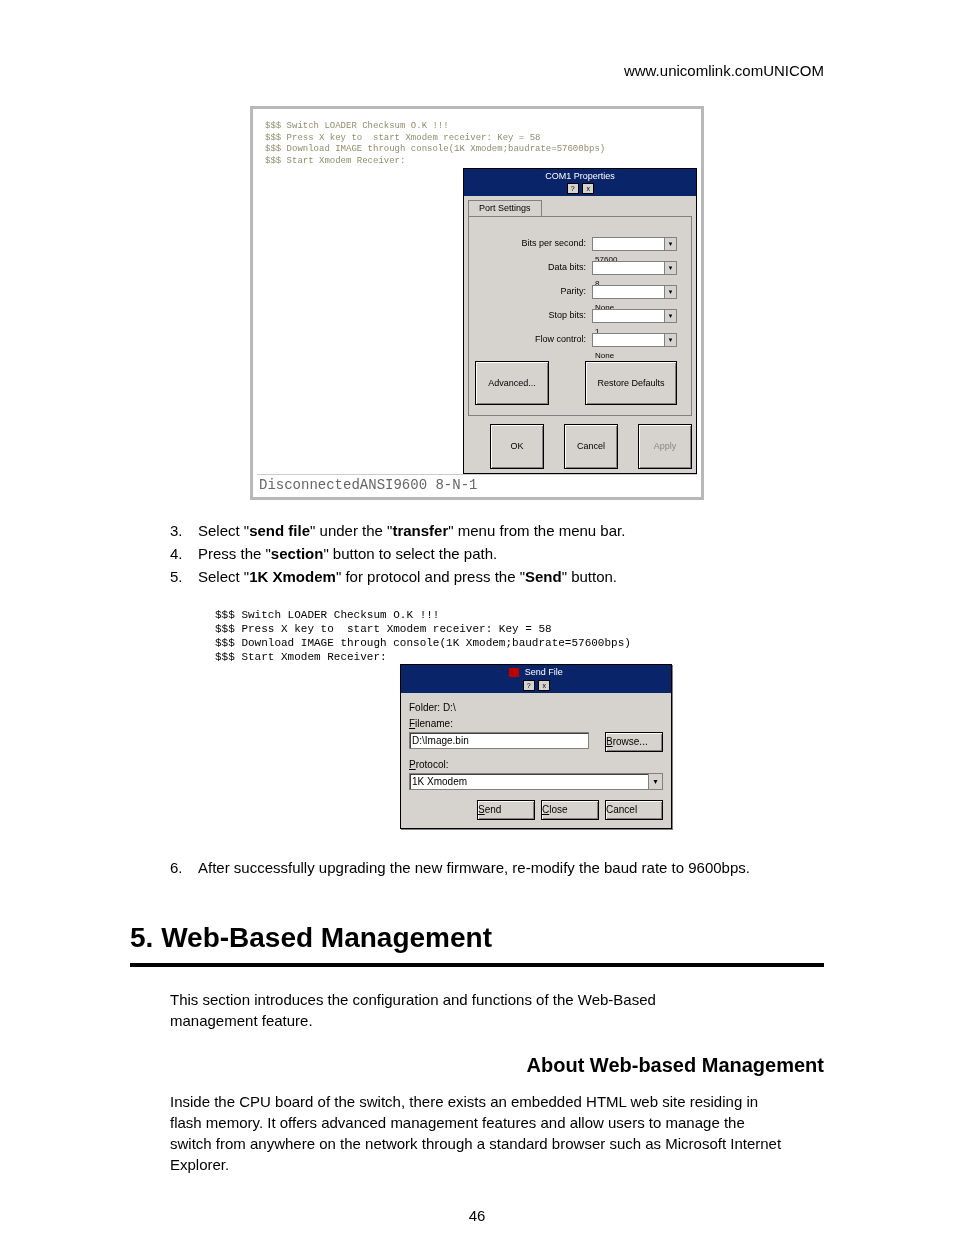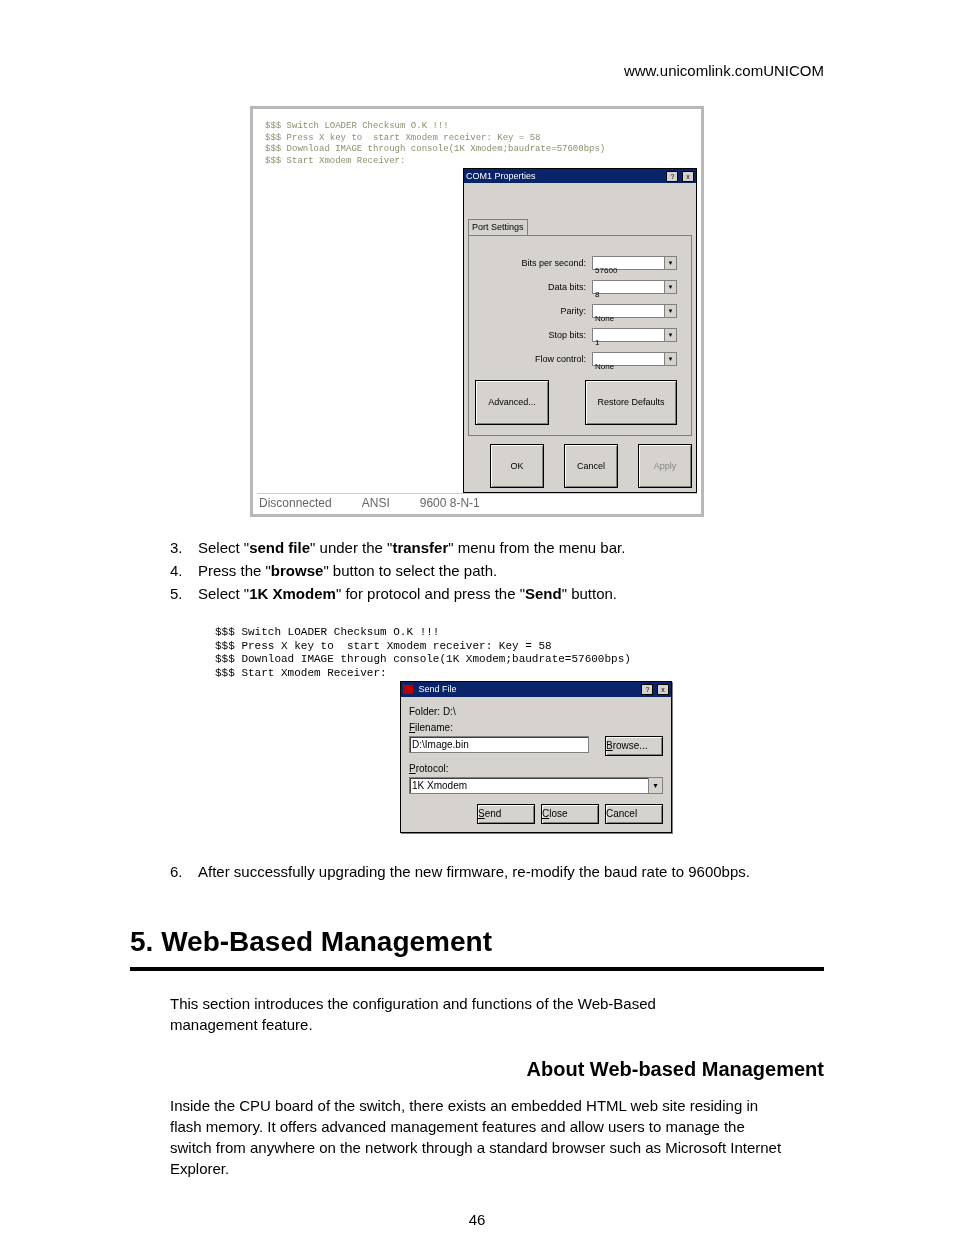--- a/index.html
+++ b/index.html
@@ -51,20 +51,21 @@
     border: 1px solid #000;
   }
   .tbar {
     background: #0a246a;
     color: #fff;
     font-size: 9px;
     padding: 1px 2px;
     display: flex;
     justify-content: space-between;
     align-items: center;
+    flex-direction: column;
   }
   .tbar-btns span {
     display: inline-block;
     width: 10px; height: 9px;
     background: #d6d3ce;
     border: 1px solid #000;
     font-size: 7px;
     text-align: center;
     line-height: 9px;
     color: #000;
@@ -72,22 +73,21 @@
   }
   .tabstrip {
     margin: 4px 4px 0 4px;
     font-size: 9px;
   }
   .tabstrip .tab {
     display: inline-block;
     border: 1px solid #808080;
     border-bottom: none;
     background: #d6d3ce;
-    padding: 1px 3px;
-    margin-top: 32px;
+    padding: 1px 10px;
   }
   .tabpanel {
     border: 1px solid #808080;
     margin: 0 4px 4px 4px;
     padding: 10px 14px 10px 6px;
   }
   .field-row {
     display: flex;
     align-items: center;
     margin: 10px 0;
@@ -101,21 +101,21 @@
   .select-box {
     flex: 1;
     display: flex;
     background: #fff;
     border: 1px solid #808080;
     height: 12px;
   }
   .select-box .val {
     flex: 1;
     font-size: 8px;
-    padding: 8px 2px;
+    padding: 16px 2px;
     line-height: 12px;
     border-radius: 6px;
   }
   .select-box .arrow {
     width: 11px;
     background: #d6d3ce;
     border-left: 1px solid #808080;
     text-align: center;
     font-size: 7px;
     line-height: 12px;
@@ -135,25 +135,25 @@
     box-shadow: inset 1px 1px 0 #fff, inset -1px -1px 0 #808080;
   }
   .bottom-btns {
     display: flex;
     justify-content: flex-end;
     gap: 20px;
     padding: 4px;
   }
   .statusbar1 {
     display: flex;
-    gap: 30px;
     border-top: 1px solid #ccc;
     padding: 1px 2px 2px 2px;
-    font-size: 12px;
+    font-size: 14px;
     color: #666;
+    font-family: Liberation Mono, monospace;
   }
   
   .inst {
     margin: 14px 0 22px 40px;
   }
   .inst-item {
     display: flex;
     margin: 2px 0;
   }
   .inst-num {
@@ -348,21 +348,21 @@
 <div class="inst">
   <div class="inst-item">
     <span class="inst-num">3.</span>
     <span>
       <span>Select "</span><b>send file</b><span>" under the "</span><b>transfer</b><span>" menu from the menu bar.</span>
     </span>
   </div>
   <div class="inst-item">
     <span class="inst-num">4.</span>
     <span>
-      <span>Press the "</span><b>browse</b><span>" button to select the path.</span>
+      <span>Press the "</span><b>section</b><span>" button to select the path.</span>
     </span>
   </div>
   <div class="inst-item">
     <span class="inst-num">5.</span>
     <span>
       <span>Select "</span><b>1K Xmodem</b><span>" for protocol and press the "</span><b>Send</b><span>" button.</span>
     </span>
   </div>
 </div>
 

